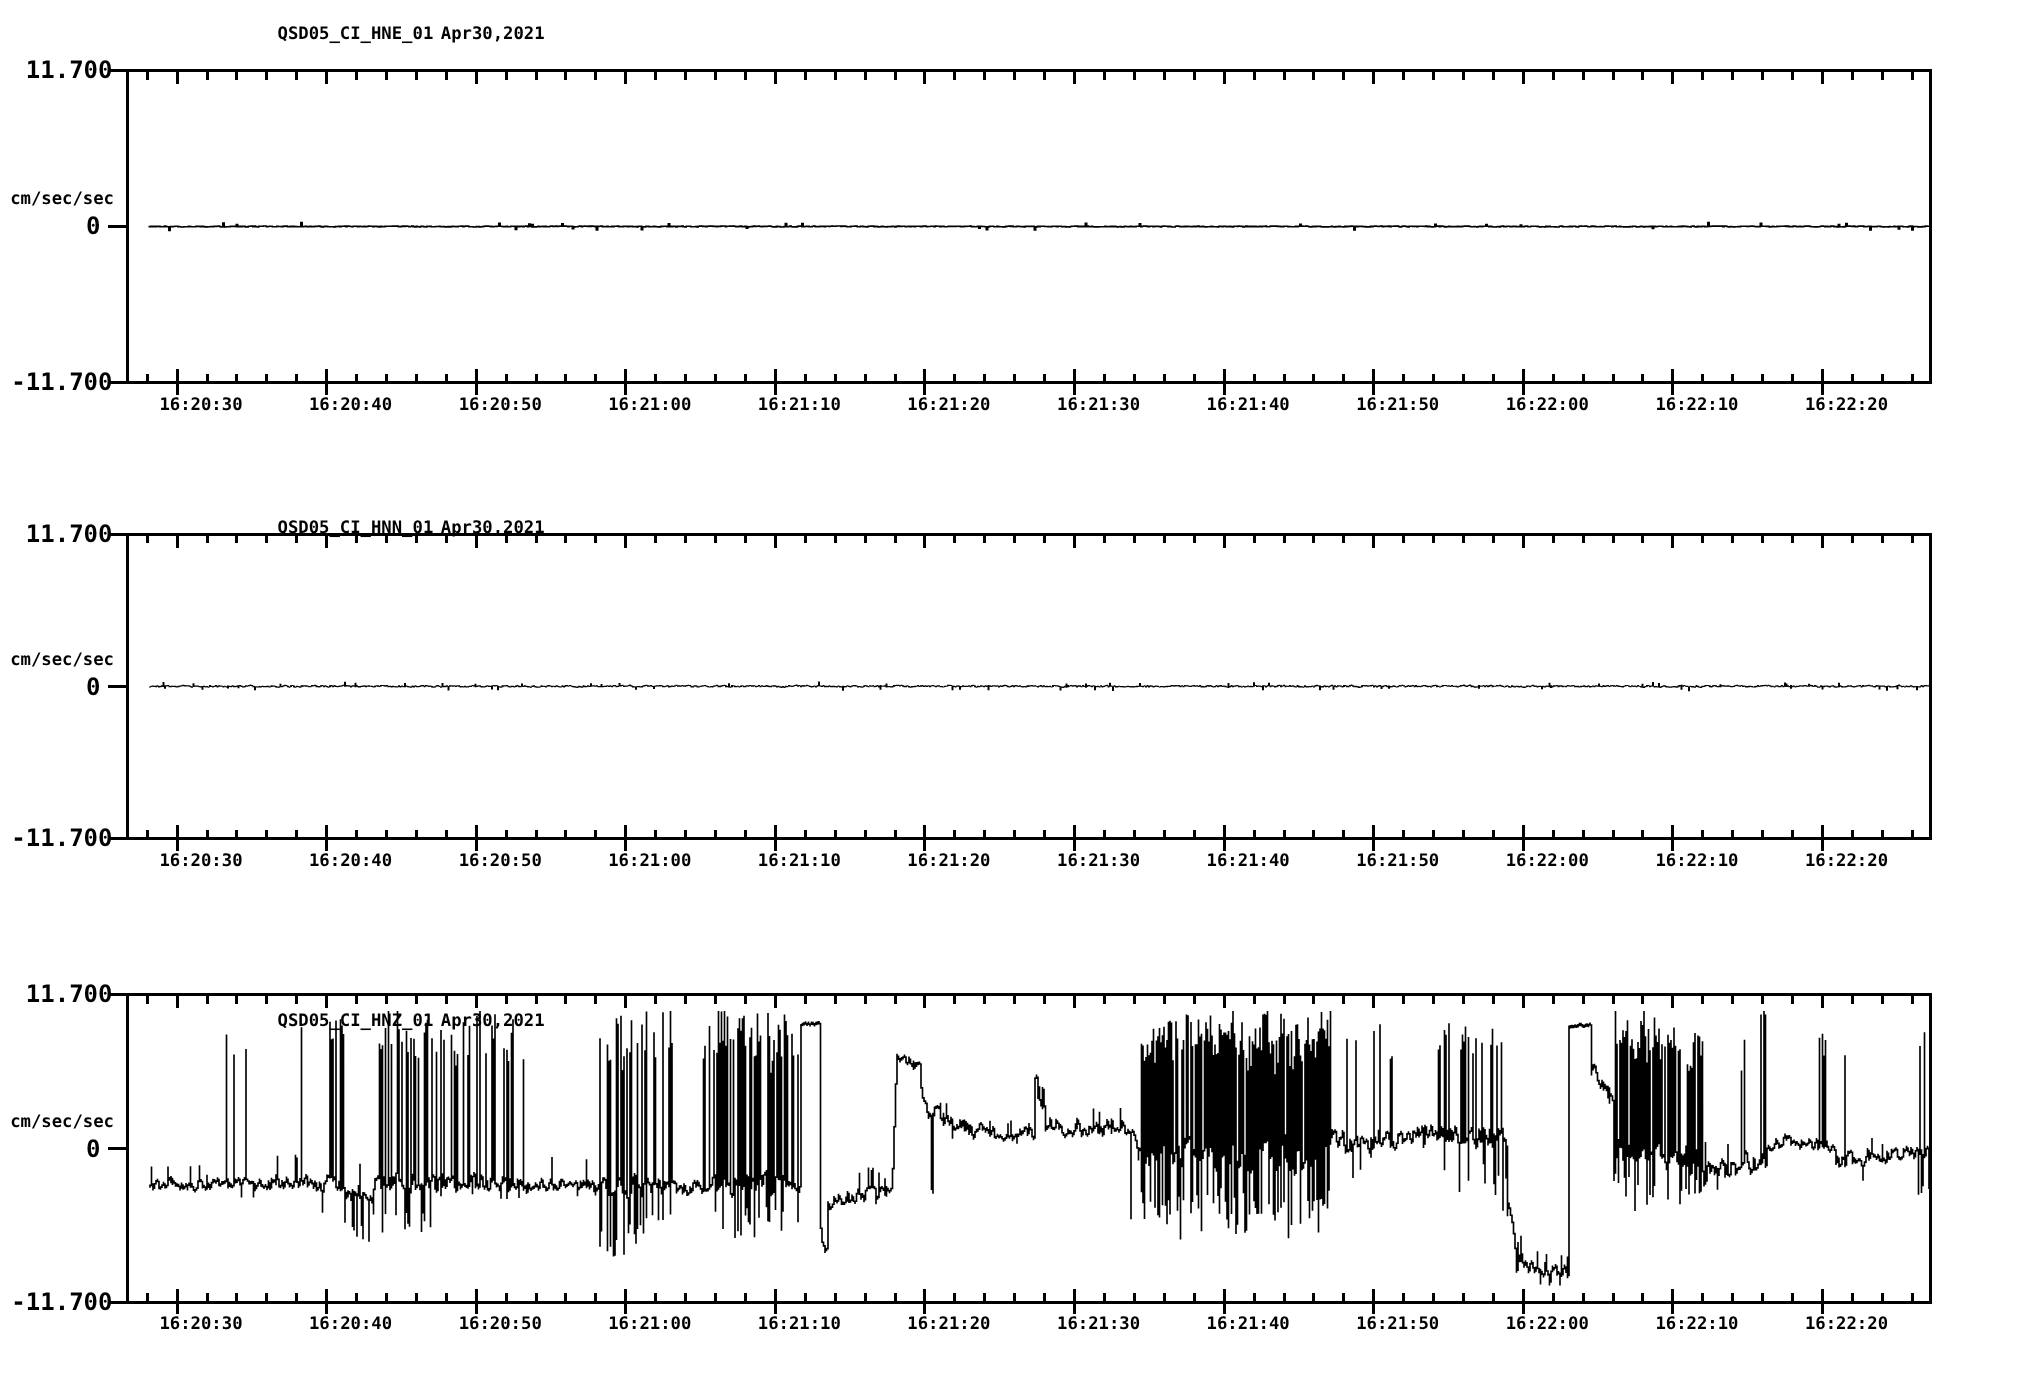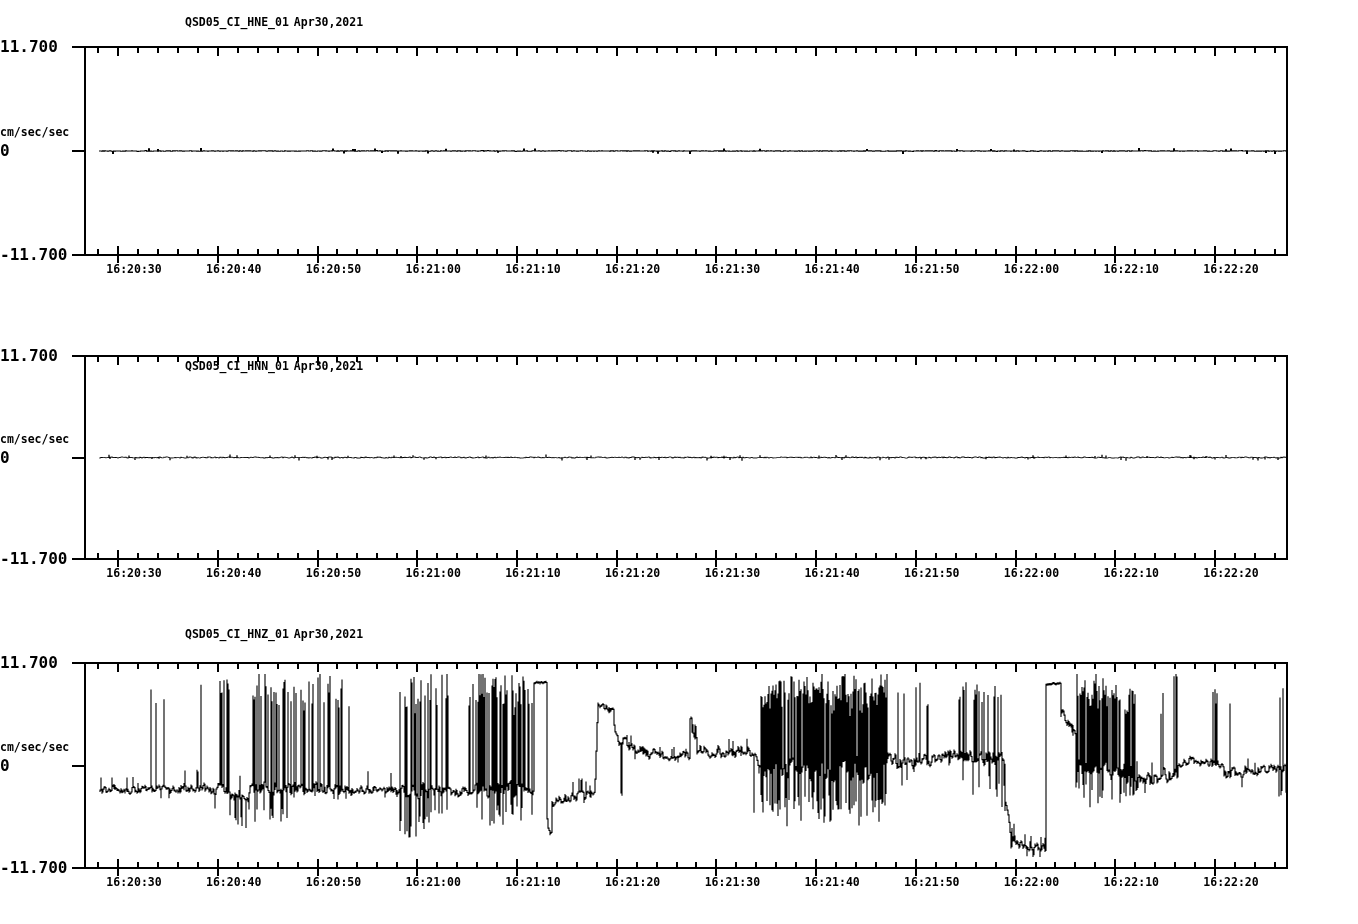--- a/index.html
+++ b/index.html
@@ -4,21 +4,21 @@
 <style>
   html,body{margin:0;padding:0;background:#ffffff;}
   body{width:1358px;height:924px;overflow:hidden;}
   #root{position:relative;width:1358px;height:924px;background:#ffffff;
         font-family:"DejaVu Sans Mono","Liberation Mono",monospace;
         font-weight:bold;color:#000;}
   #plot-svg{position:absolute;left:0;top:0;}
   .panel{position:absolute;left:0;top:0;width:100%;height:100%;pointer-events:none;}
   .ptitle{position:absolute;left:185px;font-size:11.5px;line-height:13px;white-space:nowrap;}
   .ptitle .date{margin-left:5px;}
-  .ylab{position:absolute;left:0;white-space:nowrap;}
+  .ylab{position:absolute;left:0;text-align:right;white-space:nowrap;}
   .num{width:75px;font-size:16px;line-height:16px;}
   .yzero{width:67px;}
   .unit{width:76px;font-size:11.5px;line-height:13px;}
   .xlabels{position:absolute;left:16px;top:0;width:100%;height:14px;}
   .xlab{position:absolute;width:68px;text-align:center;font-size:11.5px;line-height:13px;}
 </style>
 </head>
 <body>
 
 <div id="root">
@@ -49,21 +49,21 @@
         <div class="xlab" style="left: 682.4px;">16:21:30</div>
         <div class="xlab" style="left: 782.1px;">16:21:40</div>
         <div class="xlab" style="left: 881.8px;">16:21:50</div>
         <div class="xlab" style="left: 981.5px;">16:22:00</div>
         <div class="xlab" style="left: 1081.3px;">16:22:10</div>
         <div class="xlab" style="left: 1181px;">16:22:20</div>
       </div>
   </div>
 
   <div class="panel">
-    <div class="ptitle" style="top: 360px; text-align: right;">
+    <div class="ptitle" style="top: 345px; text-align: right;">
       <span>QSD05_CI_HNN_01</span><span class="date">Apr30,2021</span>
     </div>
     <div class="ylab num ytop" style="top: 348px;">11.700</div>
     <div class="ylab unit" style="top: 432.5px;">cm/sec/sec</div>
     <div class="ylab num yzero" style="top: 449.5px;">0</div>
     <div class="ylab num ybot" style="top: 551px;">-11.700</div>
     <div class="xlabels" style="top: 567px;">
         <div class="xlab" style="left: 84px;">16:20:30</div>
         <div class="xlab" style="left: 183.7px;">16:20:40</div>
         <div class="xlab" style="left: 283.5px;">16:20:50</div>
@@ -73,21 +73,21 @@
         <div class="xlab" style="left: 682.4px;">16:21:30</div>
         <div class="xlab" style="left: 782.1px;">16:21:40</div>
         <div class="xlab" style="left: 881.8px;">16:21:50</div>
         <div class="xlab" style="left: 981.5px;">16:22:00</div>
         <div class="xlab" style="left: 1081.3px;">16:22:10</div>
         <div class="xlab" style="left: 1181px;">16:22:20</div>
       </div>
   </div>
 
   <div class="panel">
-    <div class="ptitle" style="top: 628px;">
+    <div class="ptitle" style="top: 674px;">
       <span>QSD05_CI_HNZ_01</span><span class="date">Apr30,2021</span>
     </div>
     <div class="ylab num ytop" style="top: 655px;">11.700</div>
     <div class="ylab unit" style="top: 740.5px;">cm/sec/sec</div>
     <div class="ylab num yzero" style="top: 757.5px;">0</div>
     <div class="ylab num ybot" style="top: 860px;">-11.700</div>
     <div class="xlabels" style="top: 876px;">
         <div class="xlab" style="left: 84px;">16:20:30</div>
         <div class="xlab" style="left: 183.7px;">16:20:40</div>
         <div class="xlab" style="left: 283.5px;">16:20:50</div>

